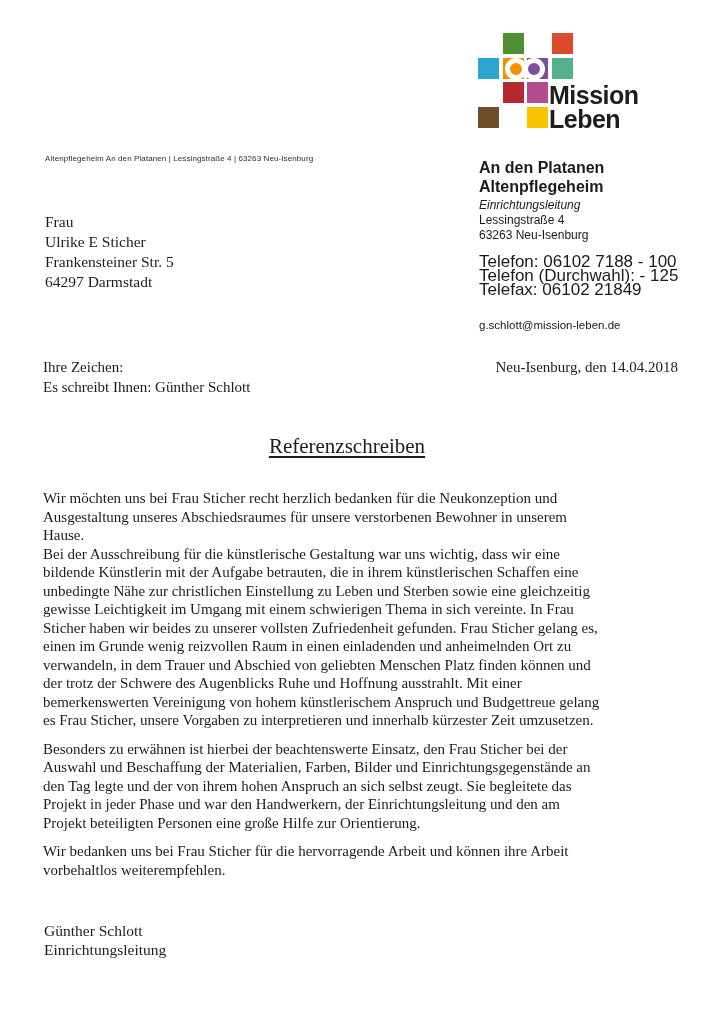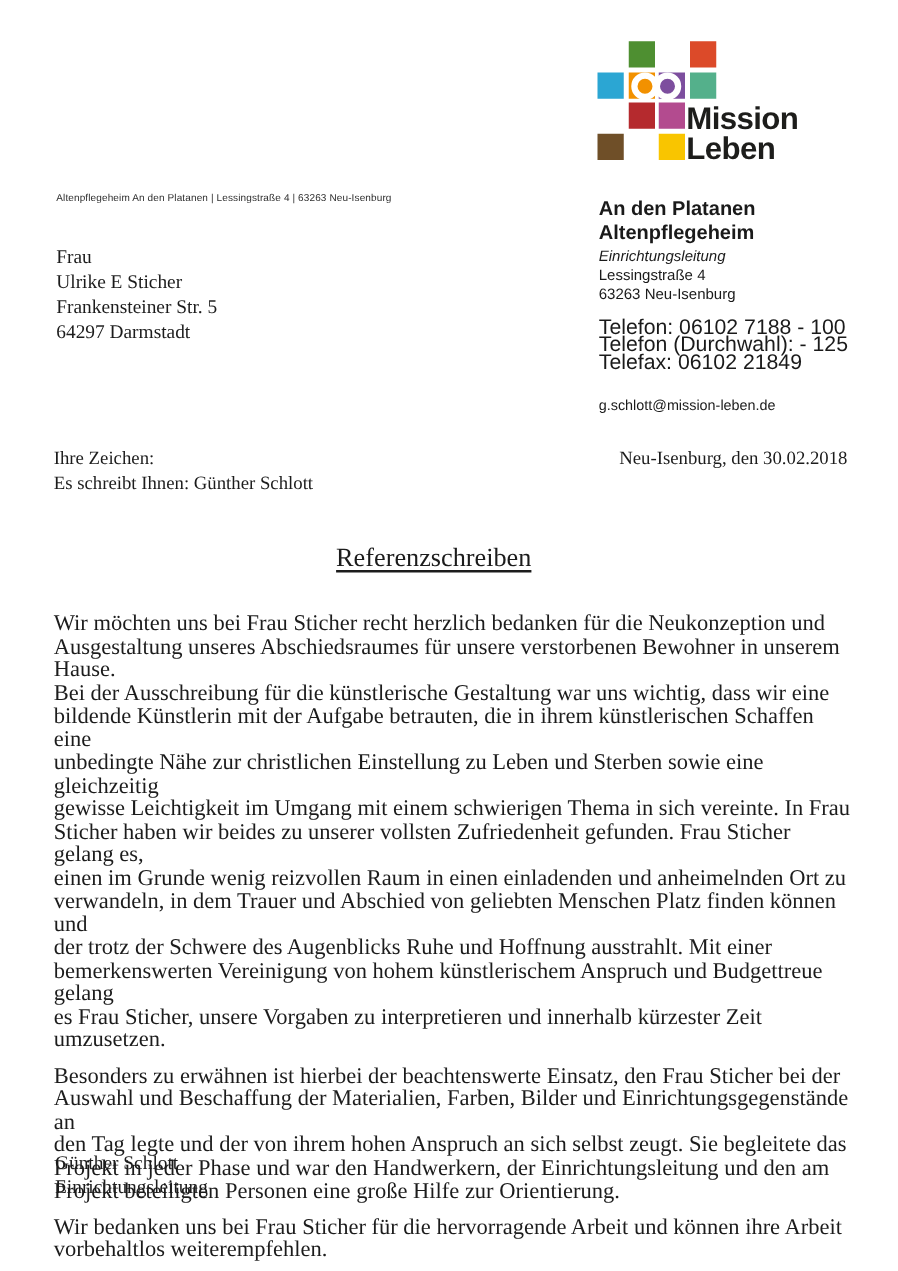--- a/index.html
+++ b/index.html
@@ -25,21 +25,21 @@
     letter-spacing:-0.5px; color:#1d1d1b; white-space:pre-line;
   }
 
   
   .sender-line {
     position:absolute; left:45px; top:154px;
     font-family:"Liberation Sans", sans-serif;
     font-size:8px; color:#2e2e2e; letter-spacing:0.1px;
   }
   .recipient {
-    position:absolute; left:45px; top:196px;
+    position:absolute; left:45px; top:212px;
     font-size:15.5px; line-height:20px;
   }
 
   
   .org { position:absolute; left:479px; top:158px; width:200px;
          font-family:"Liberation Sans", sans-serif; color:#1a1a1a; }
   .org-name { font-weight:bold; font-size:16px; line-height:19px; }
   .org-role { font-style:italic; font-size:12px; line-height:16px; margin-top:1px; }
   .org-addr { font-size:12px; line-height:14.5px; }
   .org-phones { font-size:17px; line-height:14px; margin-top:13px; }
@@ -54,21 +54,21 @@
   .title-wrap { position:absolute; left:0; top:434px; width:694px; text-align:center; }
   .title {
     display:inline-block; font-size:21px; font-weight:normal;
     text-decoration:underline; text-underline-offset:3px;
     text-decoration-thickness:1.5px;
   }
 
   
   .body-text {
     position:absolute; left:43px; top:489px; width:640px;
-    font-size:18px; line-height:18.5px;
+    font-size:15px; line-height:18.5px;
   }
   .para { margin:0; white-space:pre-line; }
   .para.gap { margin-top:10px; }
 
   
   .signature { position:absolute; left:44px; top:921px;
                font-size:15.5px; line-height:19px; }
 </style>
 </head>
 <body>
@@ -113,21 +113,21 @@
       <div>Telefon: 06102 7188 - 100</div>
       <div>Telefon (Durchwahl): - 125</div>
       <div>Telefax: 06102 21849</div>
     </div>
     <div class="org-email">g.schlott@mission-leben.de</div>
   </div>
 
   <div class="refrow">
     <div>Ihre Zeichen:</div>
     <div>Es schreibt Ihnen: Günther Schlott</div>
-    <div class="date">Neu-Isenburg, den 30.02.2018</div>
+    <div class="date">Neu-Isenburg, den 14.04.2018</div>
   </div>
 
   <div class="title-wrap">
     <span class="title">Referenzschreiben</span>
   </div>
 
   <div class="body-text">
     <p class="para">Wir möchten uns bei Frau Sticher recht herzlich bedanken für die Neukonzeption und
 Ausgestaltung unseres Abschiedsraumes für unsere verstorbenen Bewohner in unserem
 Hause.</p>

